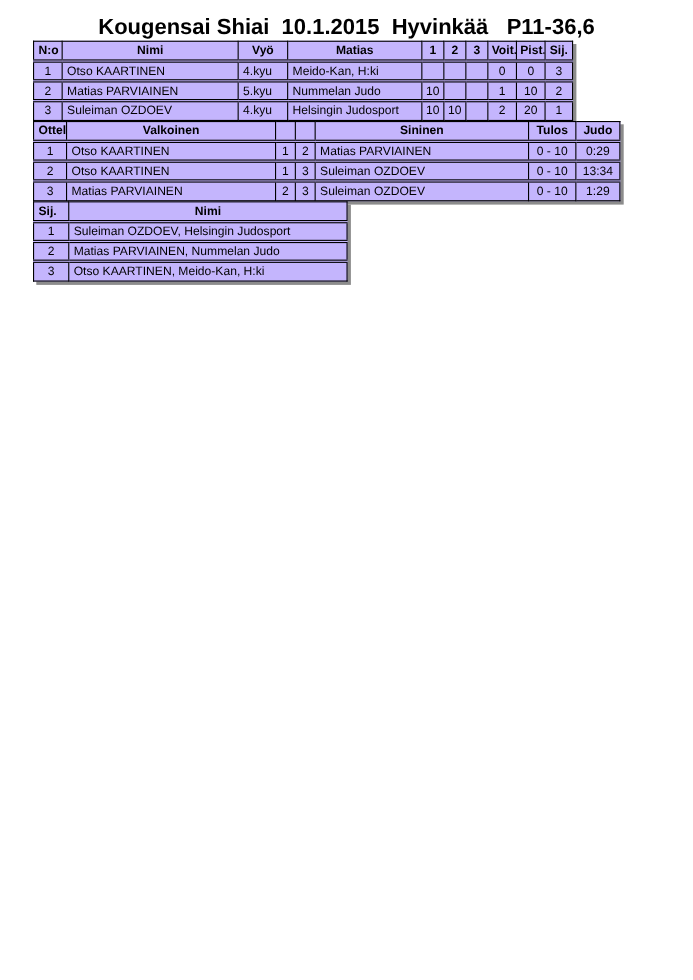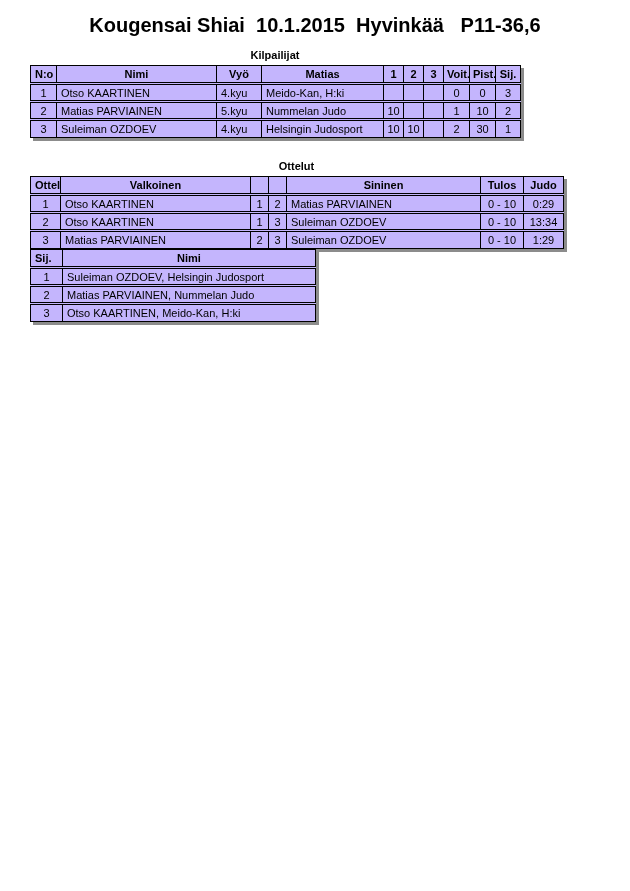--- a/index.html
+++ b/index.html
@@ -63,21 +63,20 @@
   .ta-l { text-align: left !important; padding-left: 4px !important; }
   .ta-c { text-align: center !important; }
 </style>
 </head>
 <body>
 
 <div class="page">
 
   <div class="title">Kougensai Shiai  10.1.2015  Hyvinkää   P11-36,6</div>
 
-  <div class="section-label lbl1">Kilpailijat</div>
   <table class="tbl tbl1">
     <colgroup>
       <col style="width:26px">
         <col style="width:160px">
         <col style="width:45px">
         <col style="width:122px">
       <col style="width:20px">
         <col style="width:20px">
         <col style="width:20px">
       <col style="width:26px">
@@ -125,27 +124,26 @@
       </tr>
       <tr>
         <td class="ta-c">3</td>
         <td class="ta-l">Suleiman OZDOEV</td>
         <td class="ta-l">4.kyu</td>
         <td class="ta-l">Helsingin Judosport</td>
         <td>10</td>
         <td>10</td>
         <td></td>
         <td>2</td>
-        <td>30</td>
+        <td>20</td>
         <td>1</td>
       </tr>
     </tbody>
   </table>
 
-  <div class="section-label lbl2">Ottelut</div>
   <table class="tbl tbl2">
     <colgroup>
       <col style="width:30px">
         <col style="width:190px">
         <col style="width:18px">
         <col style="width:18px">
       <col style="width:194px">
         <col style="width:43px">
         <col style="width:40px">
     </colgroup>

